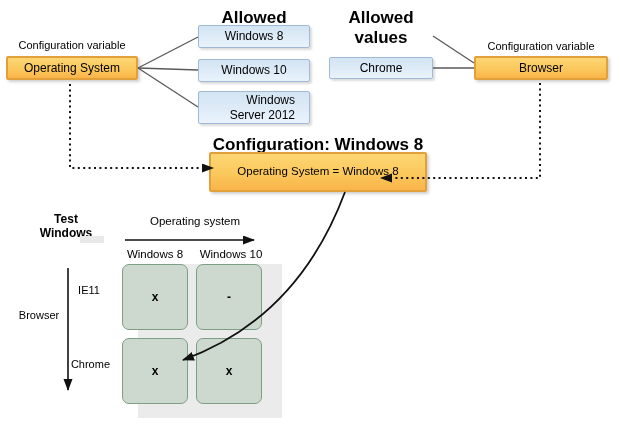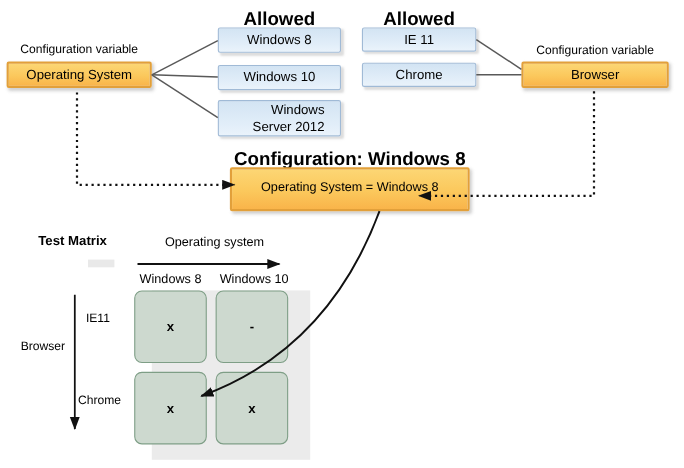--- a/index.html
+++ b/index.html
@@ -53,37 +53,34 @@
     <span>Windows 8</span>
   </div>
   <div class="abs blue-box" style="left:198px;top:59px;width:112px;height:23px;">
     <span>Windows 10</span>
   </div>
   <div class="abs blue-box" style="left:198px;top:91px;width:112px;height:33px;padding:0 14px;text-align:right;">
     <span>Windows Server 2012</span>
   </div>
 
   <div class="abs lbl-b" style="left:329px;top:8px;width:104px;">Allowed values</div>
-  <div class="abs blue-box" style="left:329px;top:25px;width:104px;height:22px;">
-    <span>IE 11</span>
-  </div>
   <div class="abs blue-box" style="left:329px;top:57px;width:104px;height:22px;">
     <span>Chrome</span>
   </div>
   <div class="abs lbl" style="left:474px;top:40px;width:134px;">Configuration variable</div>
   <div class="abs orange-box" style="left:474px;top:56px;width:134px;height:24px;">
     <span>Browser</span>
   </div>
 
   <div class="abs lbl-b" style="left:205px;top:135px;width:226px;">Configuration: Windows 8 and Edge</div>
   <div class="abs orange-box config-box" style="left:209px;top:152px;width:218px;height:40px;">
     <div>Operating System = Windows 8</div>
   </div>
 
-  <div class="abs lbl-b" style="left:28px;top:213px;width:76px;font-size:12px;">Test Matrix</div>
+  <div class="abs lbl-b" style="left:28px;top:213px;width:76px;font-size:12px;">Test Windows</div>
   <div class="abs lbl" style="left:130px;top:215px;width:130px;font-size:11.5px;">Operating system</div>
   <div class="abs lbl" style="left:120px;top:248px;width:70px;font-size:11.5px;">Windows 8</div>
   <div class="abs lbl" style="left:194px;top:248px;width:74px;font-size:11.5px;">Windows 10</div>
   <div class="abs lbl" style="left:72px;top:284px;width:34px;text-align:center;">IE11</div>
   <div class="abs lbl" style="left:64px;top:358px;width:46px;text-align:right;">Chrome</div>
   <div class="abs lbl" style="left:14px;top:309px;width:50px;">Browser</div>
 
   <div class="abs cell" style="left:122px;top:264px;width:66px;height:66px;">
     <span>x</span>
   </div>

